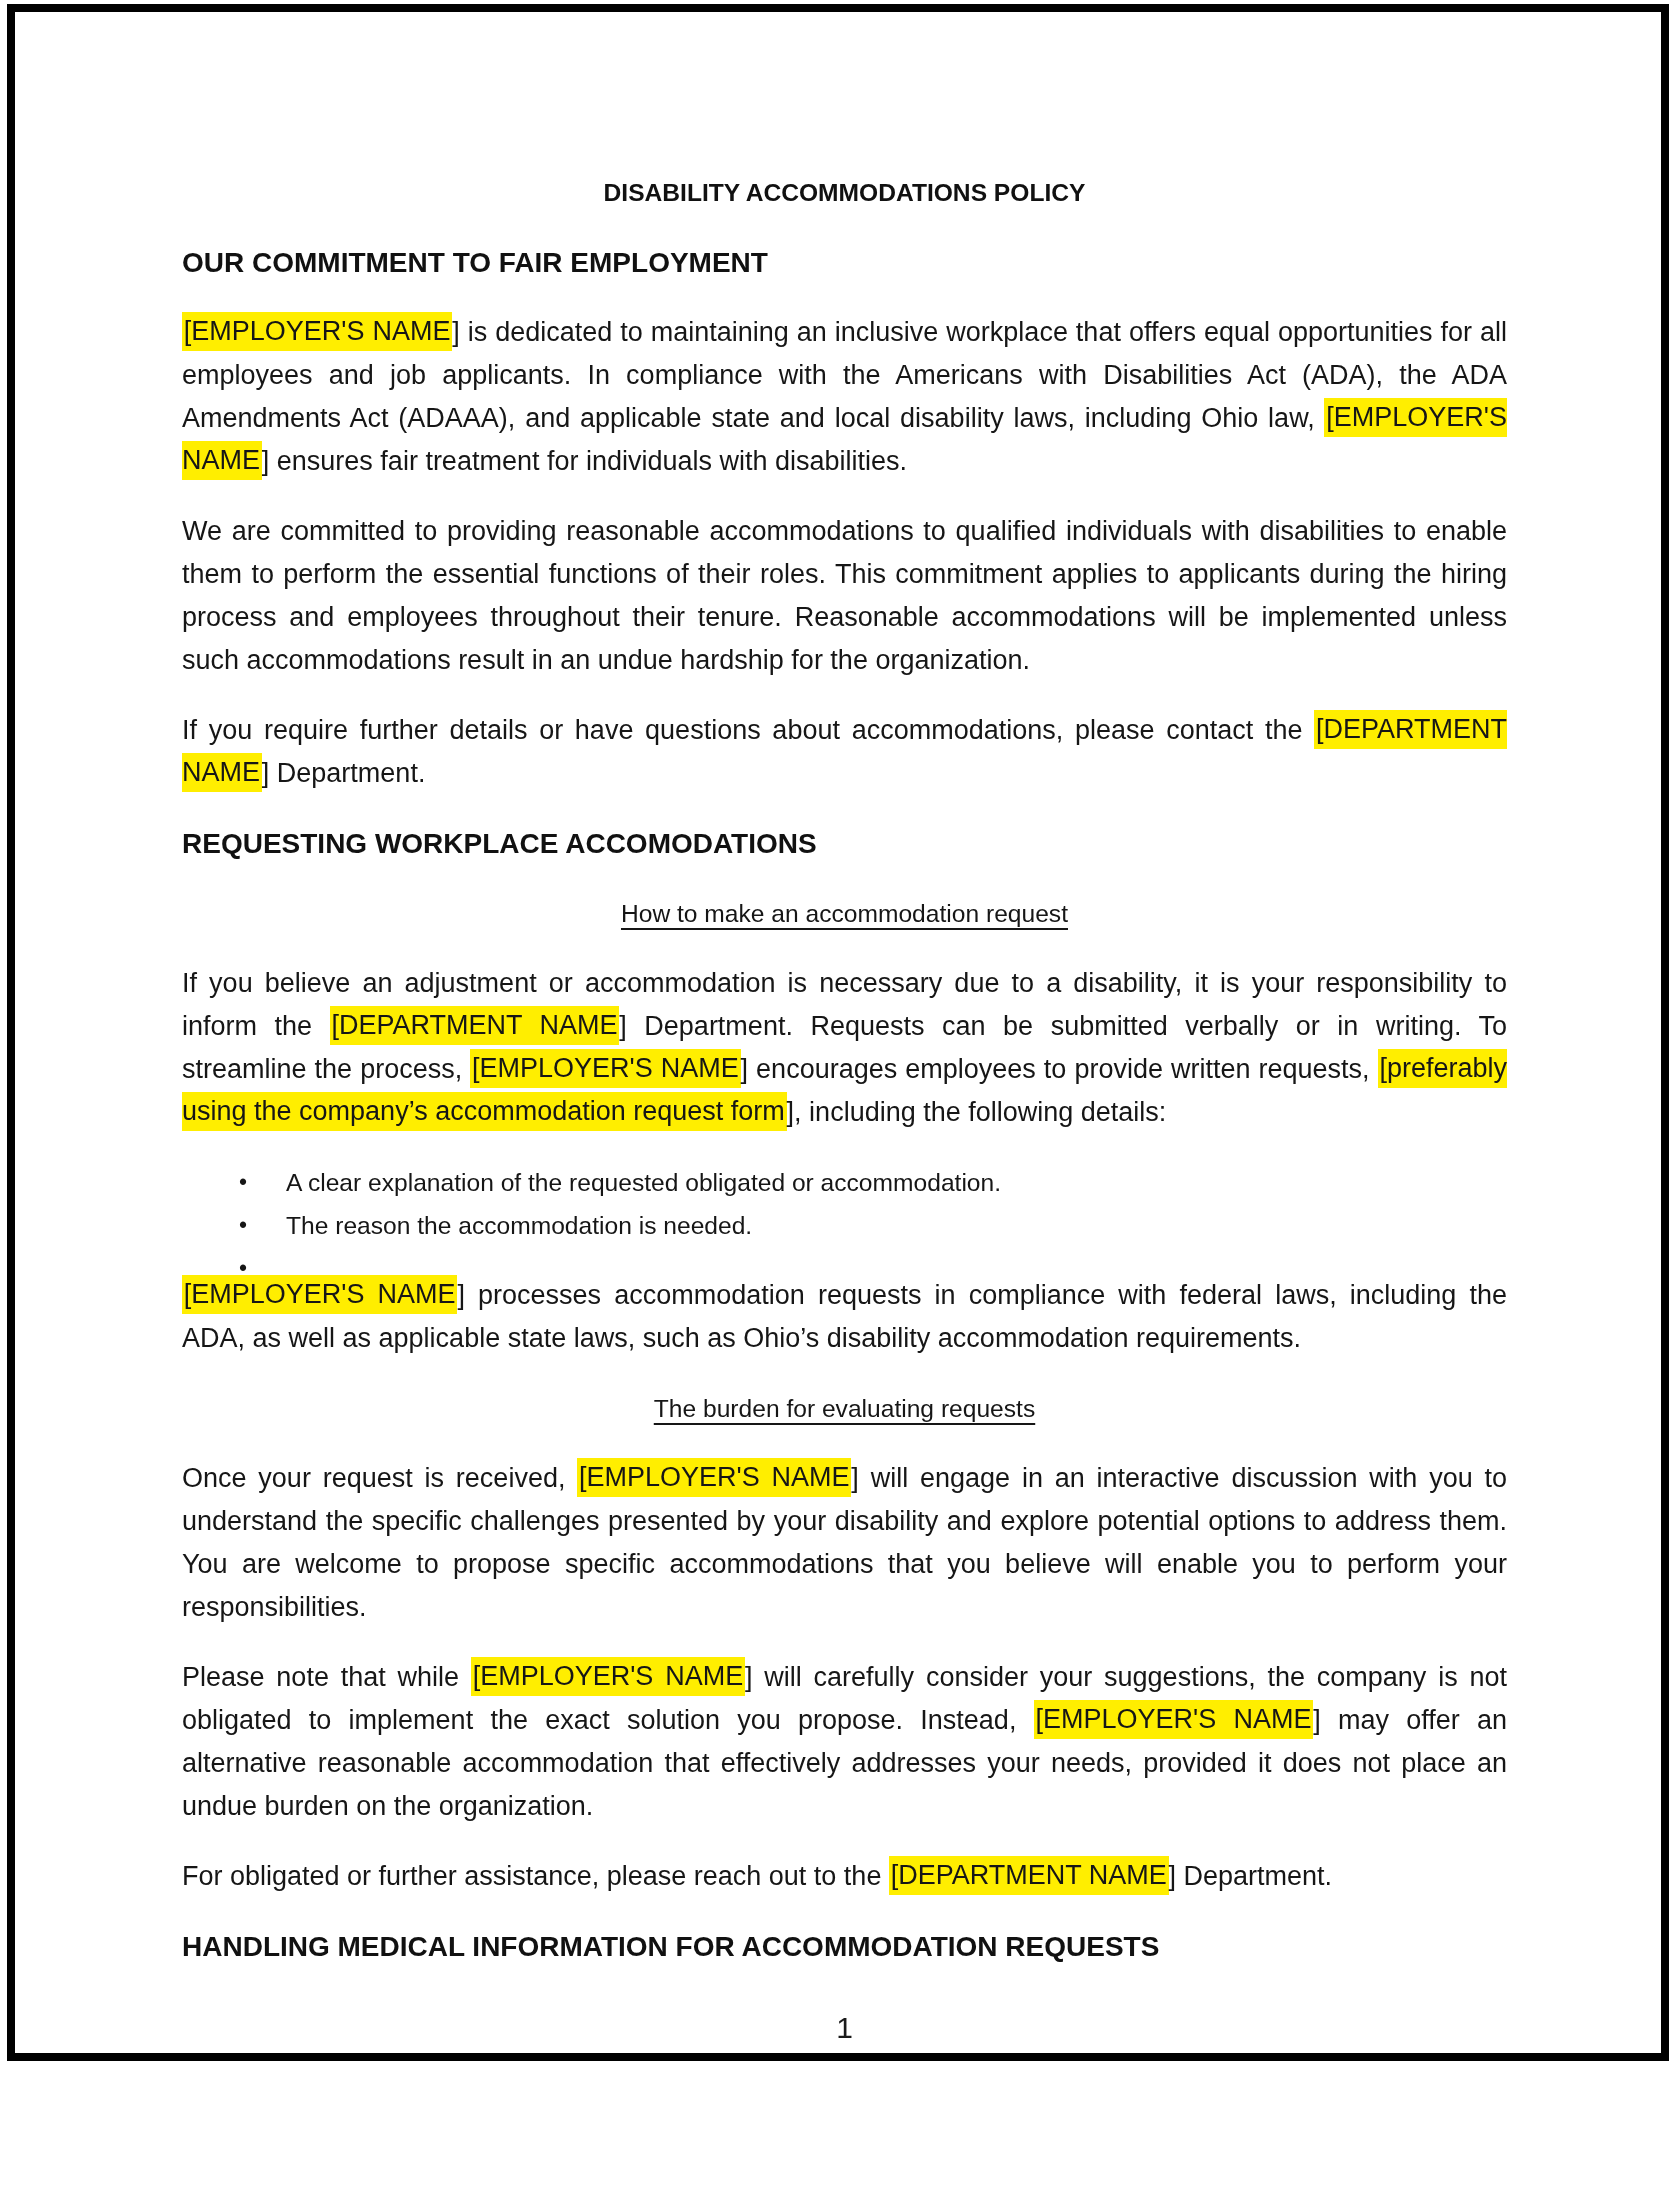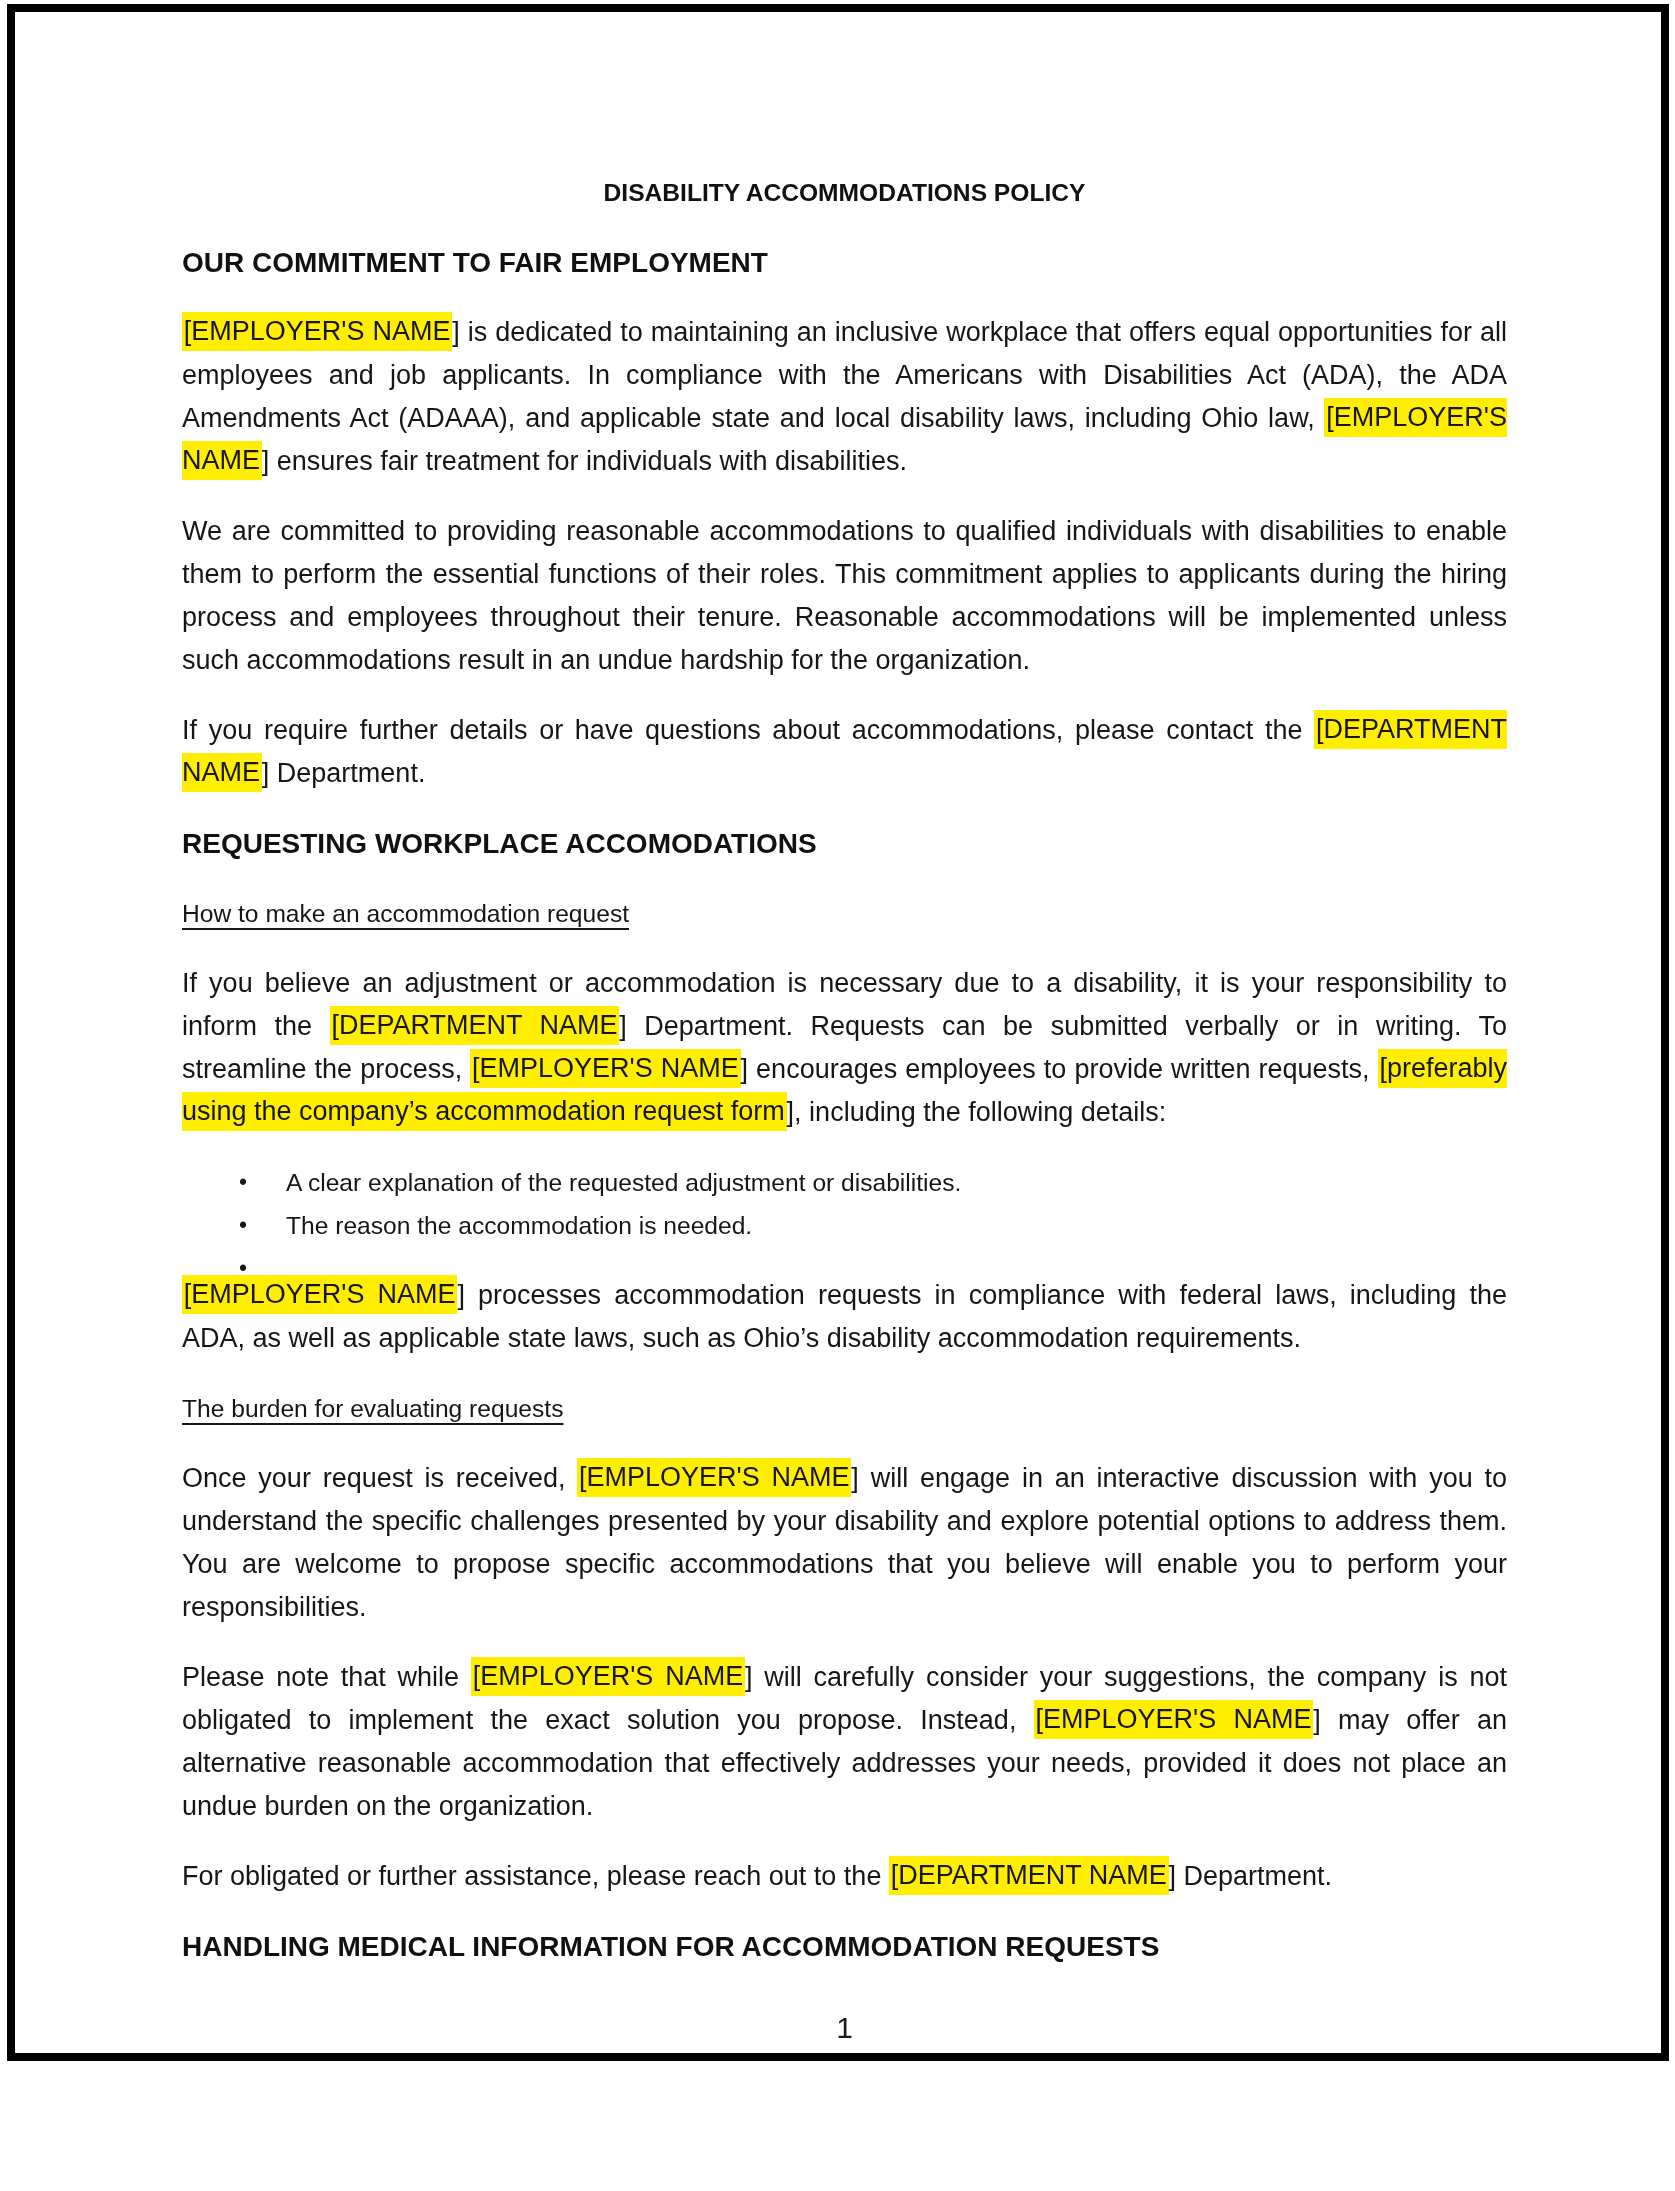--- a/index.html
+++ b/index.html
@@ -53,20 +53,21 @@
   }
   .sub {
     font-size: 24.6px;
     font-weight: normal;
     line-height: 43px;
     margin: 0 0 27px 0;
     text-decoration: underline;
     text-decoration-thickness: 2.2px;
     text-underline-offset: 6.1px;
     color: #161616;
+    text-align: center;
   }
   .para {
     font-size: 27px;
     line-height: 43px;
     text-align: justify;
     margin: 0 0 27px 0;
     color: #161616;
   }
   mark.hl {
     background: var(--hl, #ffee00);
@@ -107,21 +108,21 @@
     <div class="doc-title">DISABILITY ACCOMMODATIONS POLICY</div>
     <div id="doc-blocks">
         <h2 class="h">OUR COMMITMENT TO FAIR EMPLOYMENT</h2>
         <p class="para"><mark class="hl">[EMPLOYER'S NAME</mark><span>] is dedicated to maintaining an inclusive workplace that offers equal opportunities for all employees and job applicants. In compliance with the Americans with Disabilities Act (ADA), the ADA Amendments Act (ADAAA), and applicable state and local disability laws, including Ohio law, </span><mark class="hl">[EMPLOYER'S NAME</mark><span>] ensures fair treatment for individuals with disabilities.</span></p>
         <p class="para"><span>We are committed to providing reasonable accommodations to qualified individuals with disabilities to enable them to perform the essential functions of their roles. This commitment applies to applicants during the hiring process and employees throughout their tenure. Reasonable accommodations will be implemented unless such accommodations result in an undue hardship for the organization.</span></p>
         <p class="para"><span>If you require further details or have questions about accommodations, please contact the </span><mark class="hl">[DEPARTMENT NAME</mark><span>] Department.</span></p>
         <h2 class="h">REQUESTING WORKPLACE ACCOMODATIONS</h2>
         <h3 class="sub">How to make an accommodation request</h3>
         <p class="para"><span>If you believe an adjustment or accommodation is necessary due to a disability, it is your responsibility to inform the </span><mark class="hl">[DEPARTMENT NAME</mark><span>] Department. Requests can be submitted verbally or in writing. To streamline the process, </span><mark class="hl">[EMPLOYER'S NAME</mark><span>] encourages employees to provide written requests, </span><mark class="hl">[preferably using the company’s accommodation request form</mark><span>], including the following details:</span></p>
         <ul class="bullets">
-          <li><span class="marker">•</span><span>A clear explanation of the requested adjustment or disabilities.</span></li>
+          <li><span class="marker">•</span><span>A clear explanation of the requested obligated or accommodation.</span></li>
           <li><span class="marker">•</span><span>The reason the accommodation is needed.</span></li>
           <li><span class="marker">•</span></li>
         </ul>
         <p class="para"><mark class="hl">[EMPLOYER'S NAME</mark><span>] processes accommodation requests in compliance with federal laws, including the ADA, as well as applicable state laws, such as Ohio’s disability accommodation requirements.</span></p>
         <h3 class="sub">The burden for evaluating requests</h3>
         <p class="para"><span>Once your request is received, </span><mark class="hl">[EMPLOYER'S NAME</mark><span>] will engage in an interactive discussion with you to understand the specific challenges presented by your disability and explore potential options to address them. You are welcome to propose specific accommodations that you believe will enable you to perform your responsibilities.</span></p>
         <p class="para"><span>Please note that while </span><mark class="hl">[EMPLOYER'S NAME</mark><span>] will carefully consider your suggestions, the company is not obligated to implement the exact solution you propose. Instead, </span><mark class="hl">[EMPLOYER'S NAME</mark><span>] may offer an alternative reasonable accommodation that effectively addresses your needs, provided it does not place an undue burden on the organization.</span></p>
         <p class="para"><span>For obligated or further assistance, please reach out to the </span><mark class="hl">[DEPARTMENT NAME</mark><span>] Department.</span></p>
         <h2 class="h">HANDLING MEDICAL INFORMATION FOR ACCOMMODATION REQUESTS</h2>
       </div>

